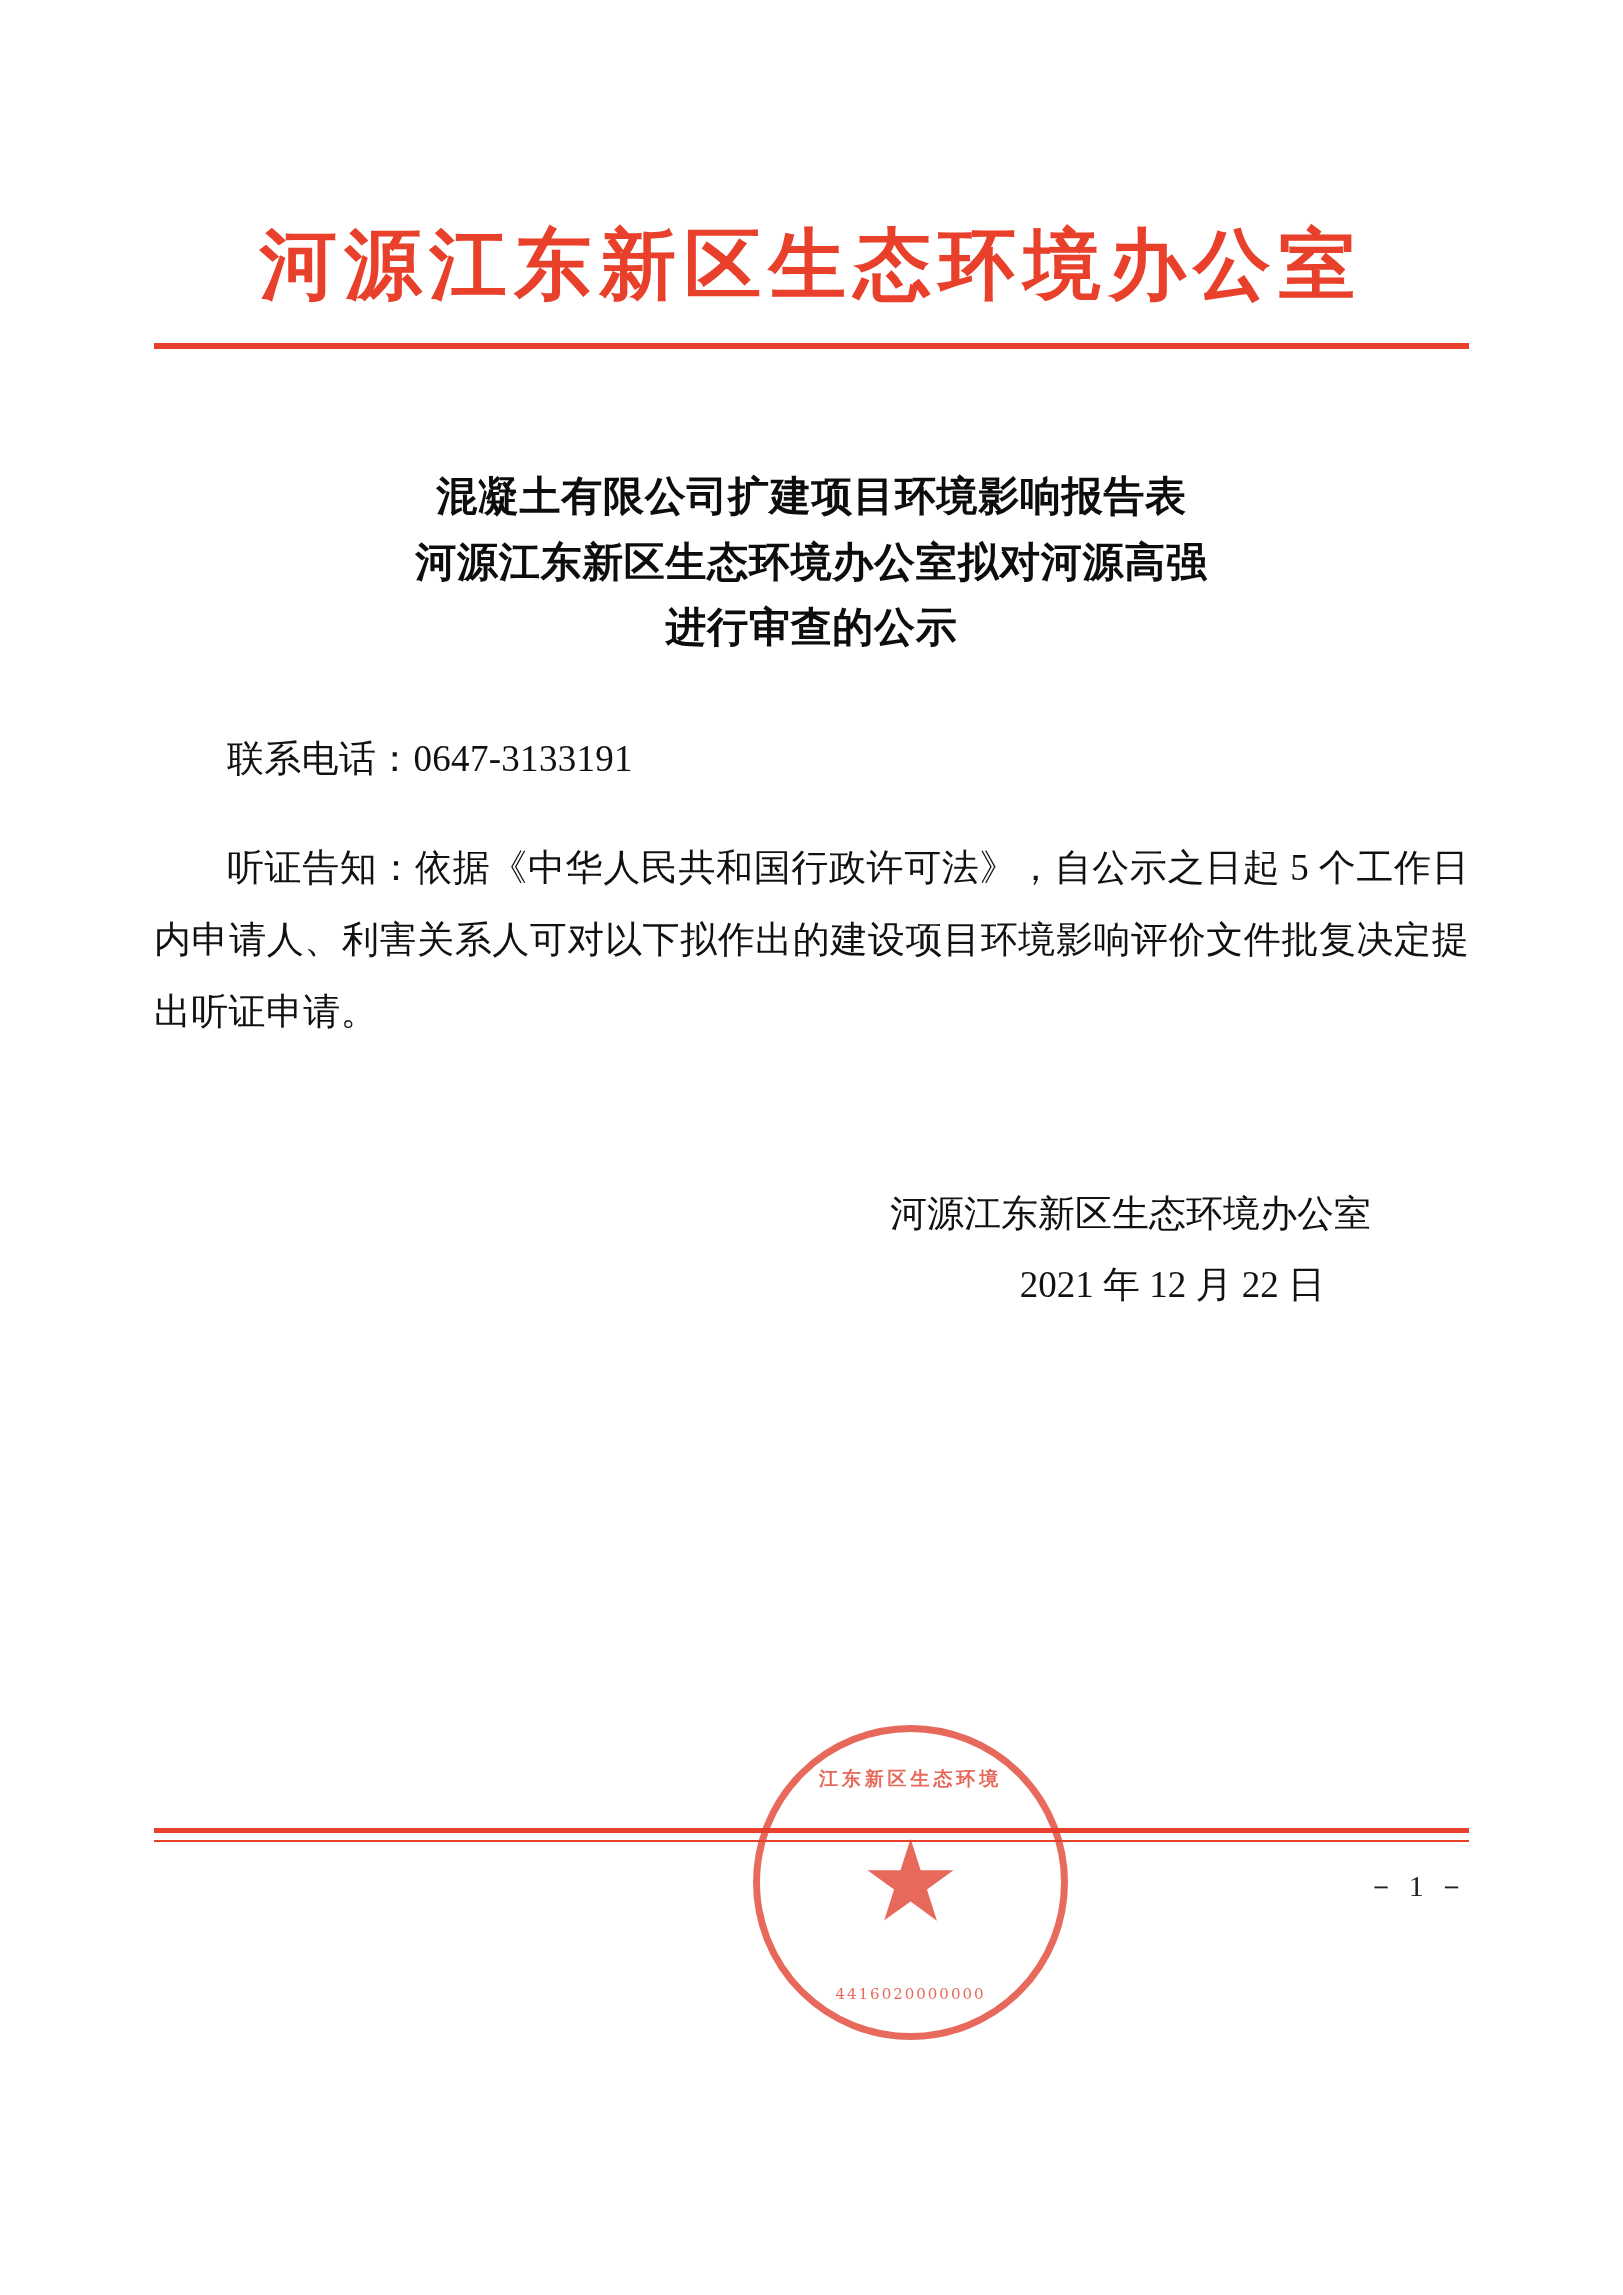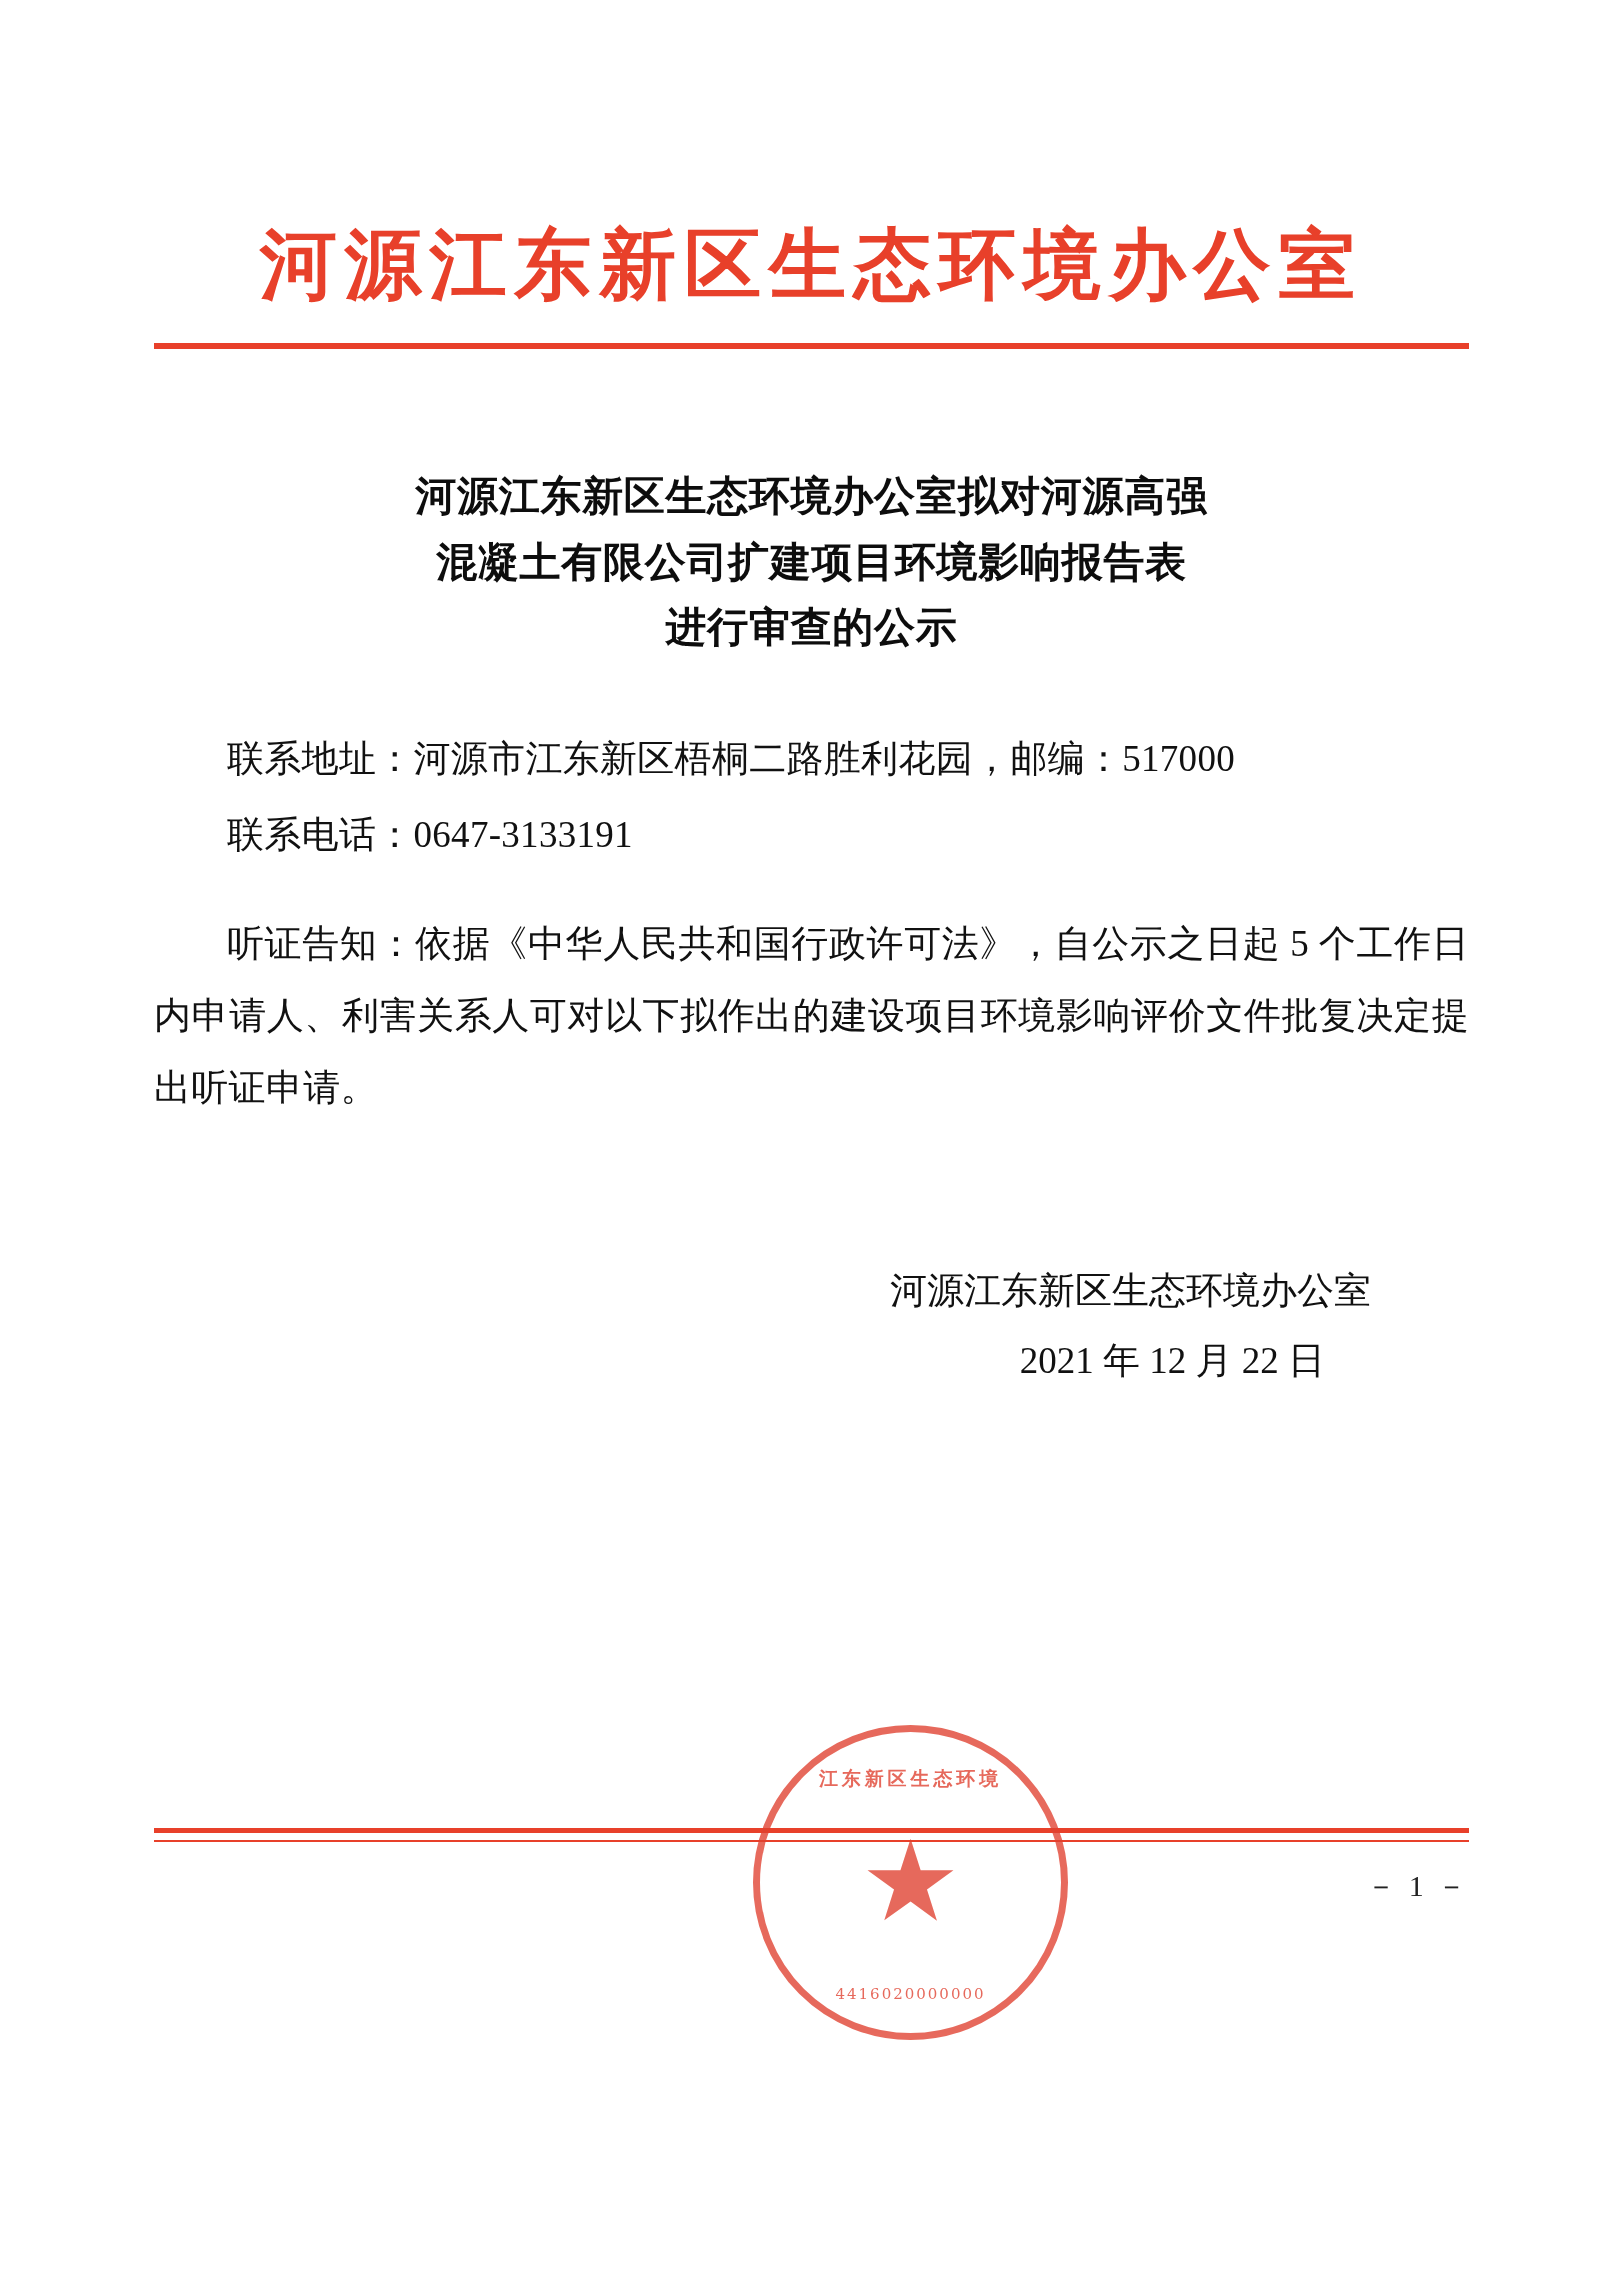--- a/index.html
+++ b/index.html
@@ -168,28 +168,27 @@
 <body>
 
 <div class="page">
 
   <div class="letterhead">
     <div class="letterhead-title">河源江东新区生态环境办公室</div>
     <div class="letterhead-rule"></div>
   </div>
 
   <div class="doc-title">
+    <span class="line">混凝土有限公司扩建项目环境影响报告表</span>
     <span class="line">河源江东新区生态环境办公室拟对河源高强</span>
-    <span class="line">混凝土有限公司扩建项目环境影响报告表</span>
     <span class="line">进行审查的公示</span>
   </div>
 
   <div class="body-text">
 
-    <div class="contact-line">联系地址：河源市江东新区梧桐二路胜利花园，邮编：517000</div>
 
     <div class="contact-line">联系电话：0647-3133191</div>
 
     <p class="para indent">听证告知：依据《中华人民共和国行政许可法》，自公示之日起 5 个工作日内申请人、利害关系人可对以下拟作出的建设项目环境影响评价文件批复决定提出听证申请。</p>
   </div>
 
   <div class="seal">
     <div class="seal-top-text">江东新区生态环境</div>
     <div class="star">★</div>
     <div class="seal-bottom-text">4416020000000</div>

